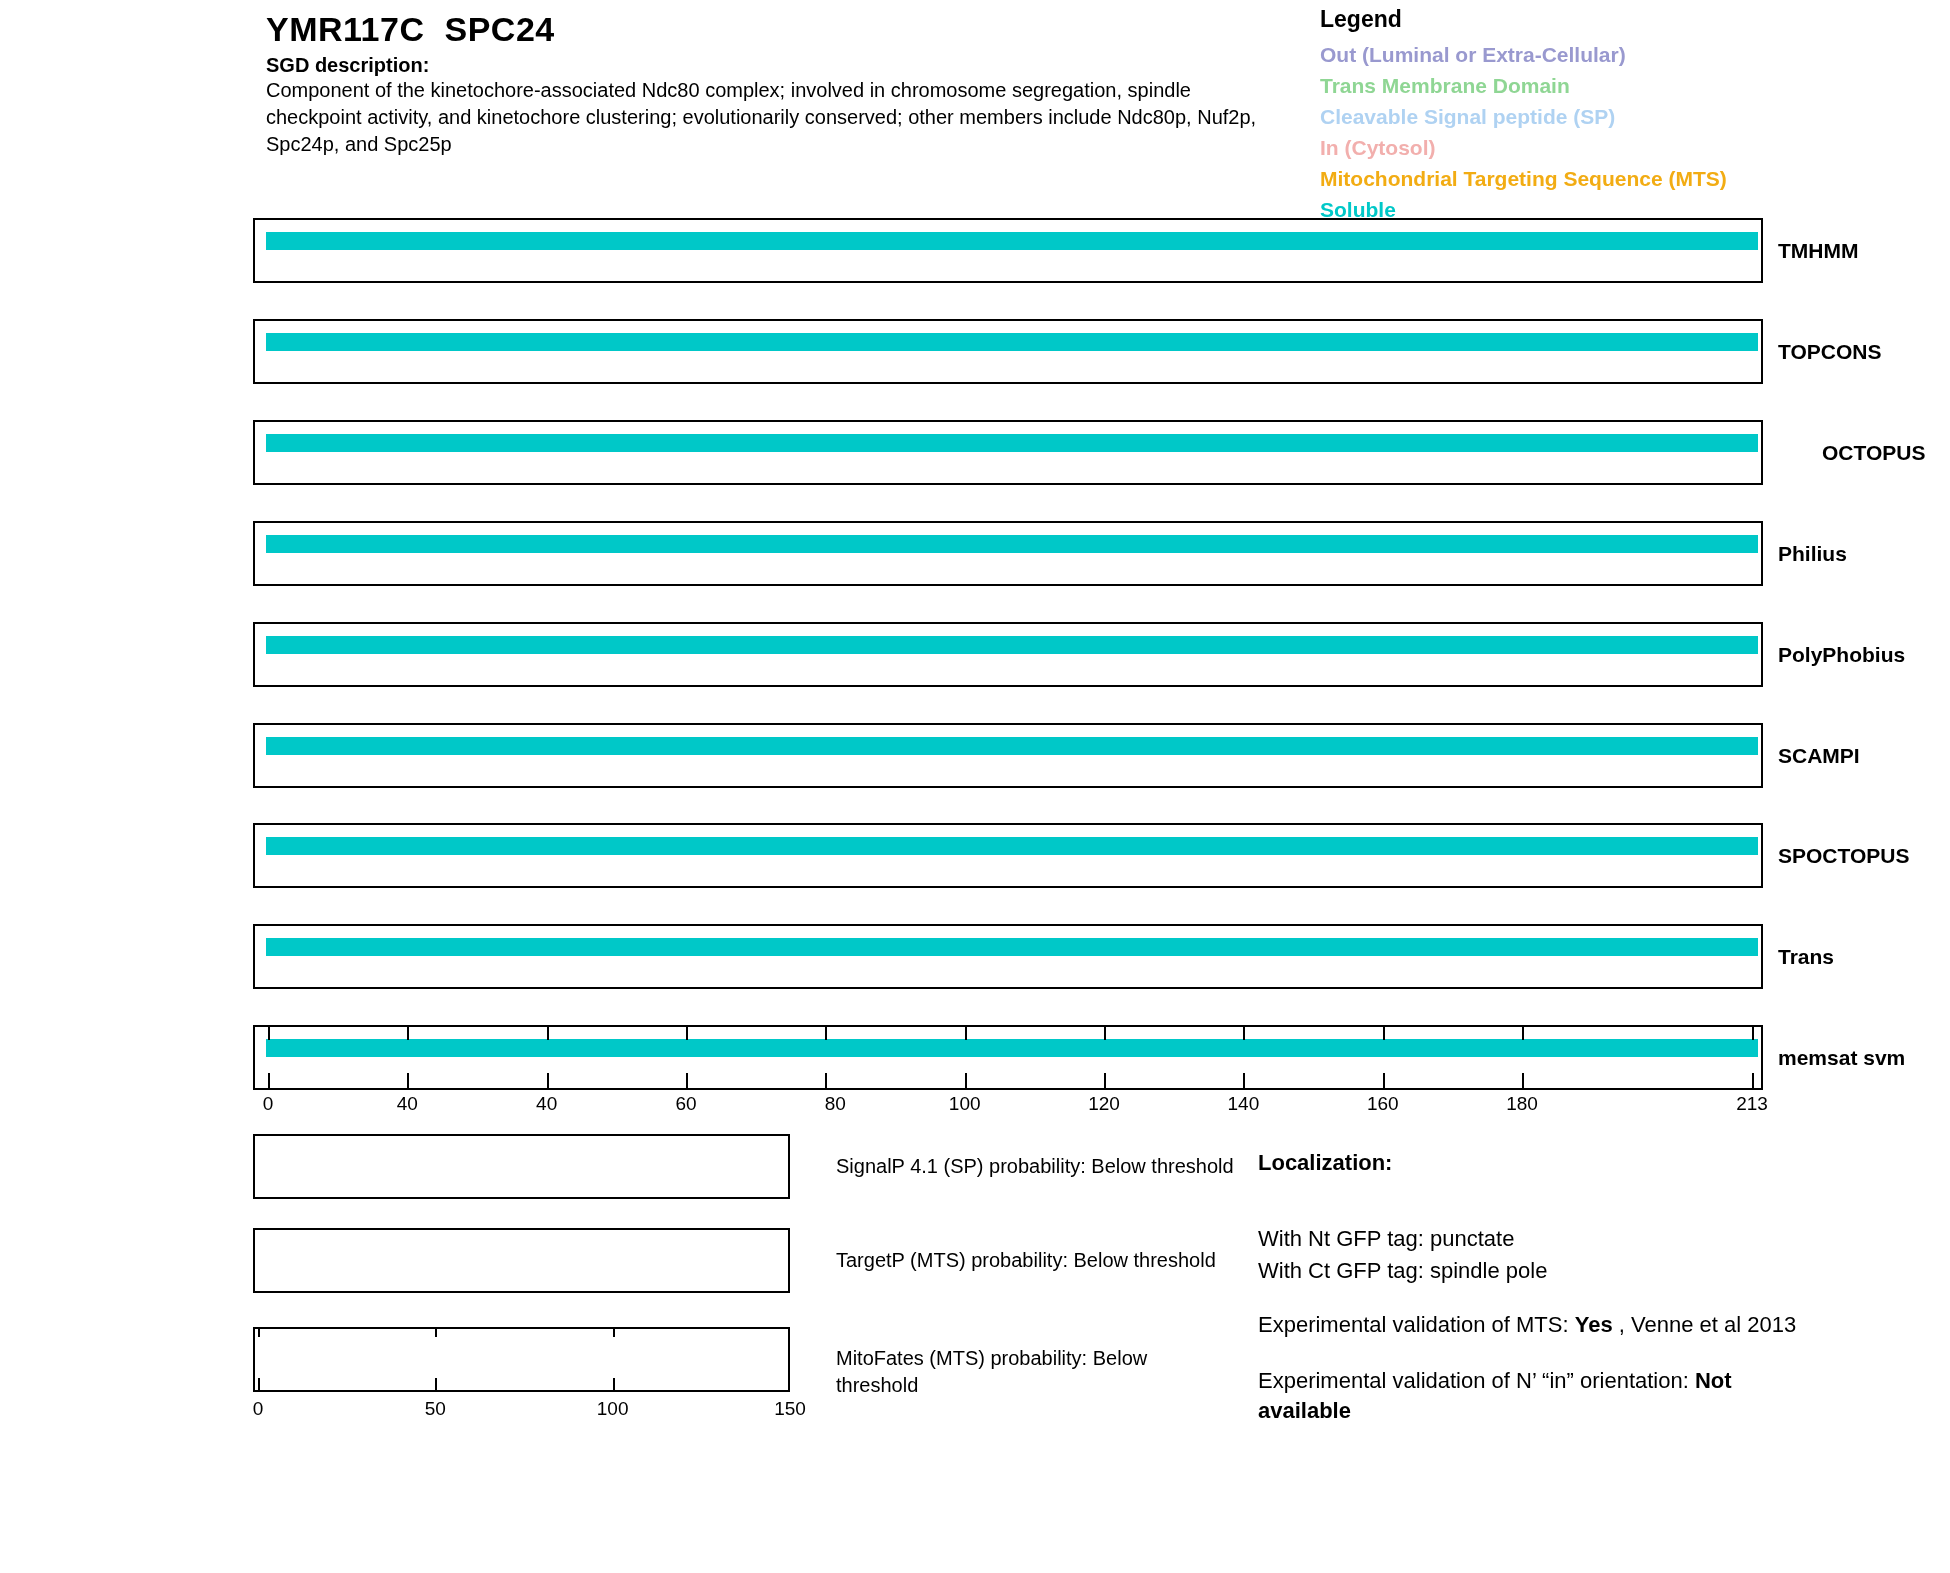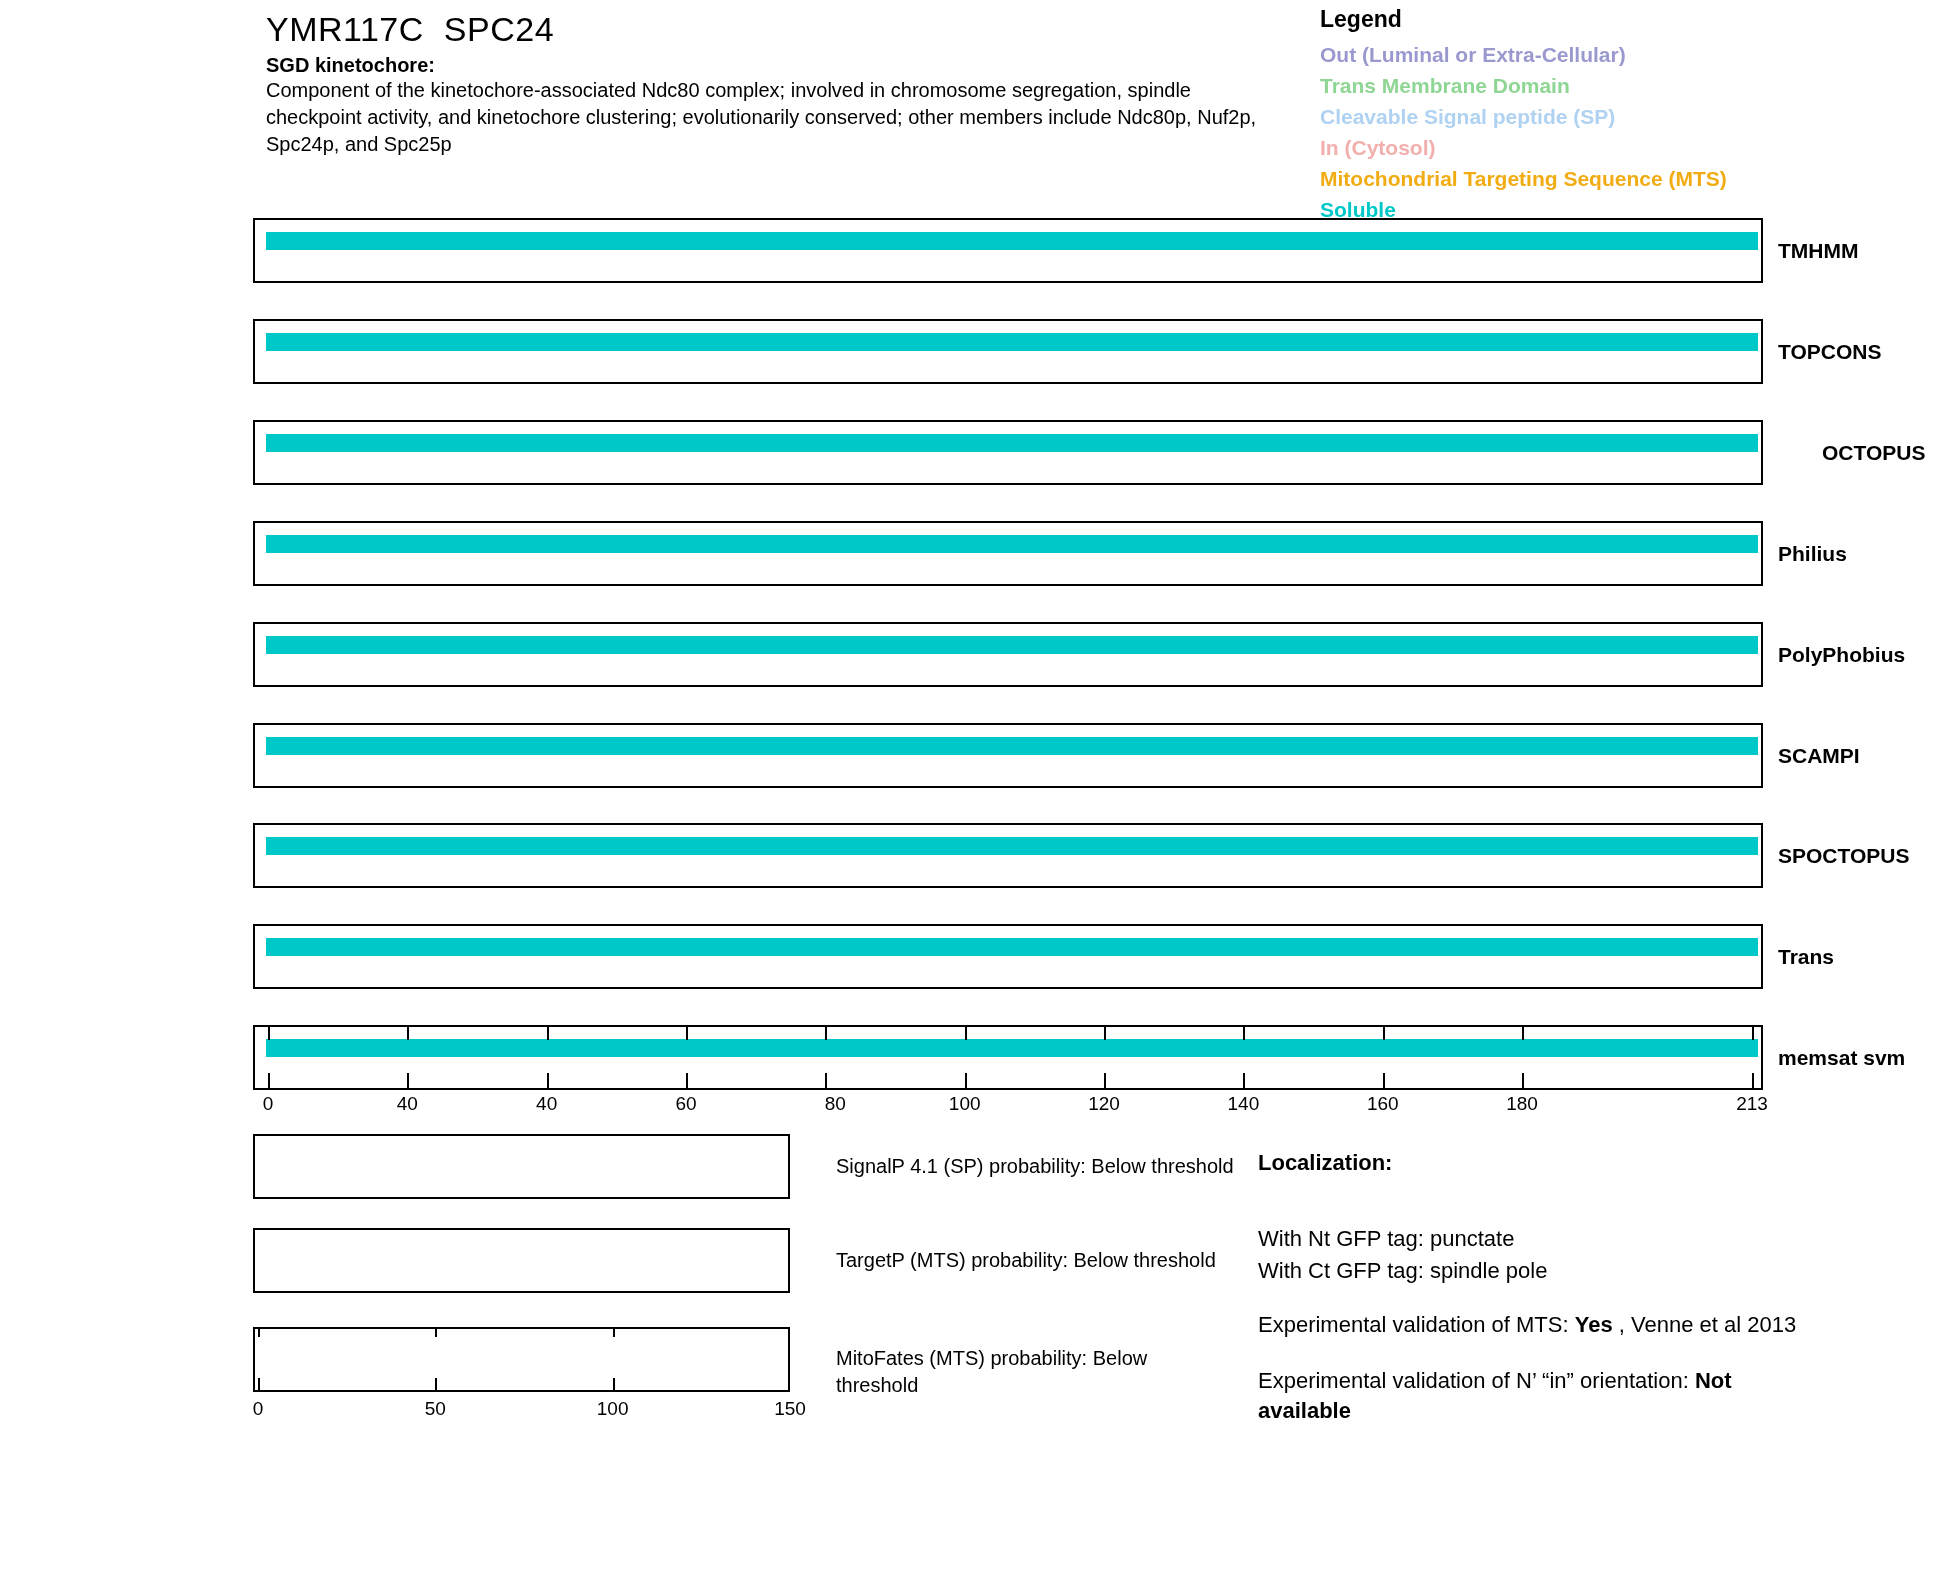--- a/index.html
+++ b/index.html
@@ -3,21 +3,21 @@
 <meta charset="utf-8">
 <style>
   html,body { margin:0; padding:0; background:#ffffff; }
   .page {
     position:relative; width:1950px; height:1573px; background:#ffffff;
     font-family:"Liberation Sans", sans-serif; color:#000; overflow:hidden;
   }
 
   
   .title-row { position:absolute; left:266px; top:10px; display:flex; gap:20px;
-               font-size:34px; font-weight:normal; letter-spacing:0.5px; }
+               font-size:34px; font-weight:bold; letter-spacing:0.5px; }
   .sgd-label { position:absolute; left:266px; top:54px; font-size:20px; font-weight:bold; }
   .sgd-desc  { position:absolute; left:266px; top:77px; width:1000px;
                font-size:20px; line-height:27px; }
 
   
   .legend { position:absolute; left:1320px; top:6px; }
   .legend-title { font-size:23px; font-weight:bold; margin-bottom:6px; }
   .legend-item  { font-size:21px; font-weight:bold; line-height:31px; white-space:nowrap; }
 
   
@@ -47,21 +47,21 @@
 </style>
 </head>
 <body>
 
 <div class="page">
 
   <div class="title-row">
     <span>YMR117C</span>
     <span>SPC24</span>
   </div>
-  <div class="sgd-label">SGD kinetochore:</div>
+  <div class="sgd-label">SGD description:</div>
   <div class="sgd-desc">Component of the kinetochore-associated Ndc80 complex; involved in chromosome segregation, spindle checkpoint activity, and kinetochore clustering; evolutionarily conserved; other members include Ndc80p, Nuf2p, Spc24p, and Spc25p</div>
 
   <div class="legend">
     <div class="legend-title">Legend</div>
     <div>
         <div class="legend-item" style="color: rgb(153, 153, 207);">Out (Luminal or Extra-Cellular)</div>
         <div class="legend-item" style="color: rgb(143, 214, 148);">Trans Membrane Domain</div>
         <div class="legend-item" style="color: rgb(175, 210, 242);">Cleavable Signal peptide (SP)</div>
         <div class="legend-item" style="color: rgb(242, 175, 173);">In (Cytosol)</div>
         <div class="legend-item" style="color: rgb(242, 172, 19);">Mitochondrial Targeting Sequence (MTS)</div>

